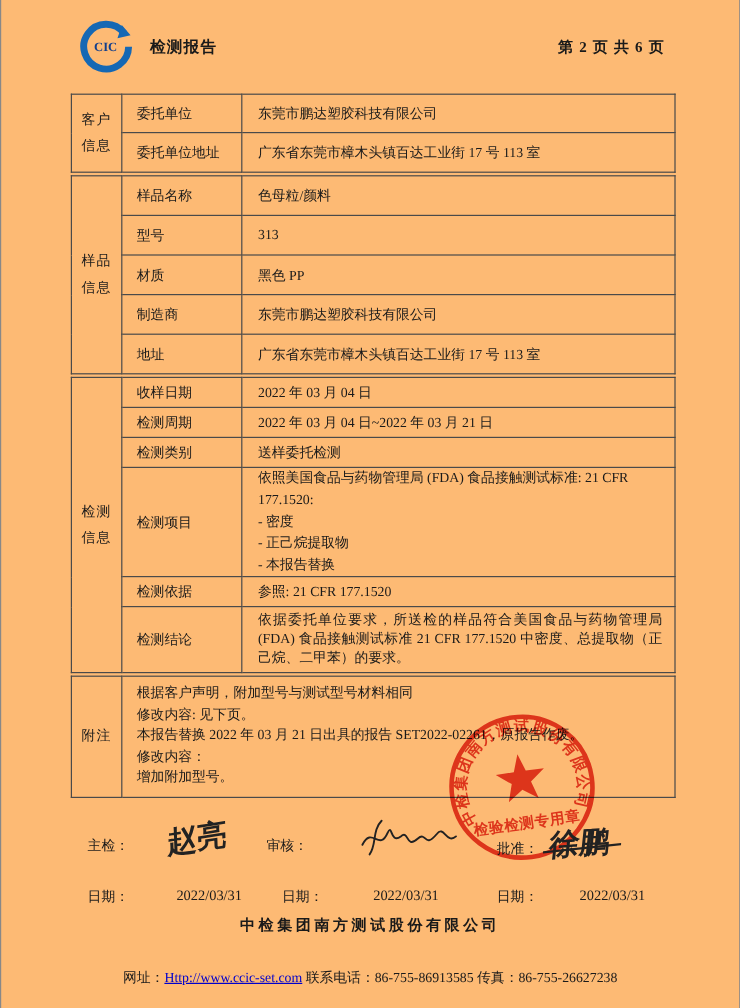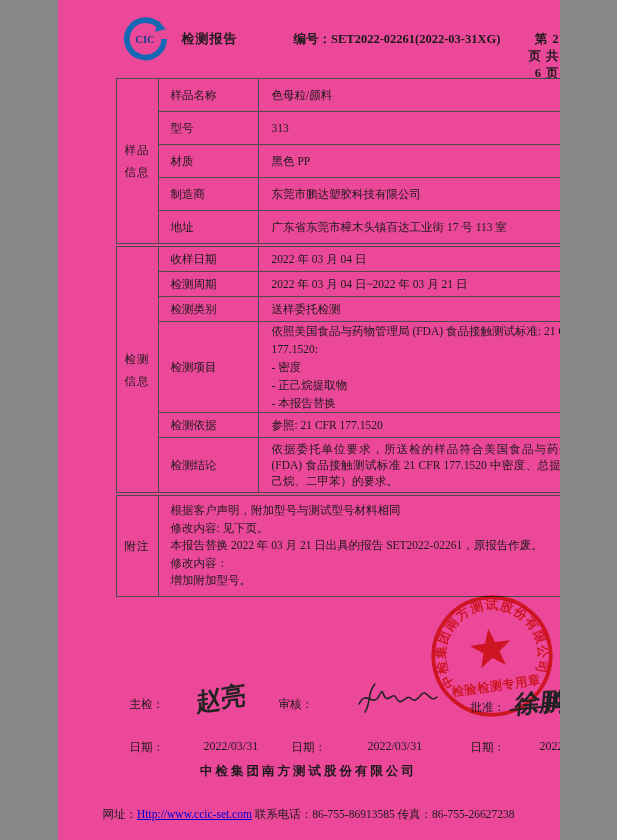--- a/index.html
+++ b/index.html
@@ -1,19 +1,19 @@
 <!DOCTYPE html>
 <html><head>
 <meta charset="utf-8">
 <style>
   * { margin:0; padding:0; box-sizing:border-box; }
   html,body { background:#888; }
   .page {
-    position:relative; width:502px; height:840px; margin:0 auto;
-    background:#ec4899; overflow:hidden;
+    position:relative; width:615px; height:840px; margin:0 auto;
+    background:#fdba74; overflow:hidden;
     font-family:"Liberation Serif","DejaVu Serif",serif;
     color:#1a1a1a;
   }
   
   .hdr-logo { position:absolute; left:64px; top:16px; width:46px; height:46px; }
   .hdr-title { position:absolute; left:124px; top:30px; font-size:13px; font-weight:bold; letter-spacing:1px; }
   .hdr-no { position:absolute; left:236px; top:31px; font-size:12.5px; font-weight:bold; }
   .hdr-page { position:absolute; left:464px; top:31px; font-size:12.5px; font-weight:bold; letter-spacing:1px;text-align:right; }
   
   .tables { position:absolute; left:58px; top:78px; width:503px; }
@@ -53,25 +53,42 @@
 <body>
 
 <div class="page">
 
   <svg class="hdr-logo" viewBox="0 0 48 48">
     <path d="M 40 12 A 19.5 19.5 0 1 0 44 24" fill="none" stroke="#1568b4" stroke-width="6"></path>
     <polygon points="36,6 46,12 36,18" fill="#1568b4" transform="rotate(18 40 12)"></polygon>
     <text x="24" y="28" text-anchor="middle" font-size="11" font-weight="bold" fill="#123f8c" font-family="Liberation Serif, serif">CIC</text>
   </svg>
   <div class="hdr-title">检测报告</div>
-  <div class="hdr-no"><span>编号：</span><span>SET2022-02261(2022-03-31XG)</span></div>
   <div class="hdr-page">第 2 页 共 6 页</div>
 
   <div class="tables">
 
+    <table>
+      <colgroup>
+          <col class="c-sec">
+          <col class="c-label">
+          <col class="c-val">
+        </colgroup>
+      <tbody>
+          <tr style="height:32px;">
+        <td class="sec-cell" rowspan="2">客户信息</td>
+        <td class="label-cell">委托单位</td>
+        <td class="value-cell">东莞市鹏达塑胶科技有限公司</td>
+      </tr>
+      <tr style="height:33px;">
+        <td class="label-cell">委托单位地址</td>
+        <td class="value-cell">广东省东莞市樟木头镇百达工业街 17 号 113 室</td>
+      </tr>
+    </tbody>
+      </table>
 
     <table>
       <colgroup>
           <col class="c-sec">
           <col class="c-label">
           <col class="c-val">
         </colgroup>
       <tbody>
           <tr style="height:33px;">
         <td class="sec-cell" rowspan="5">样品信息</td>

